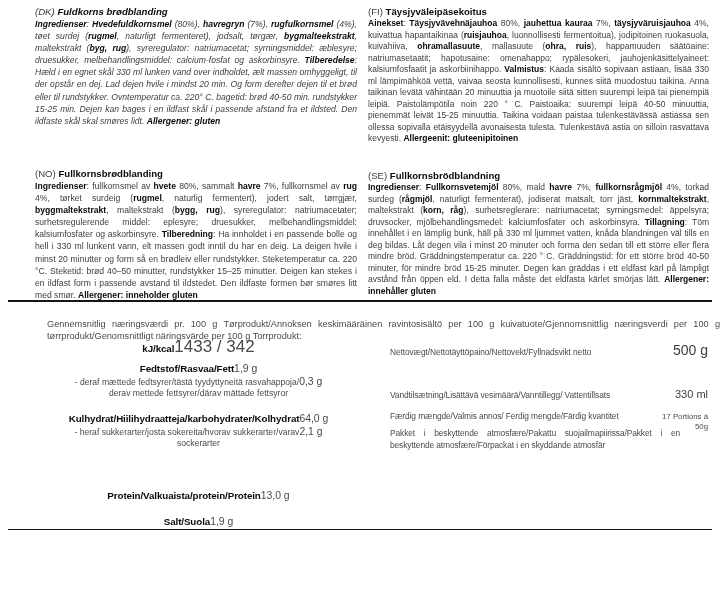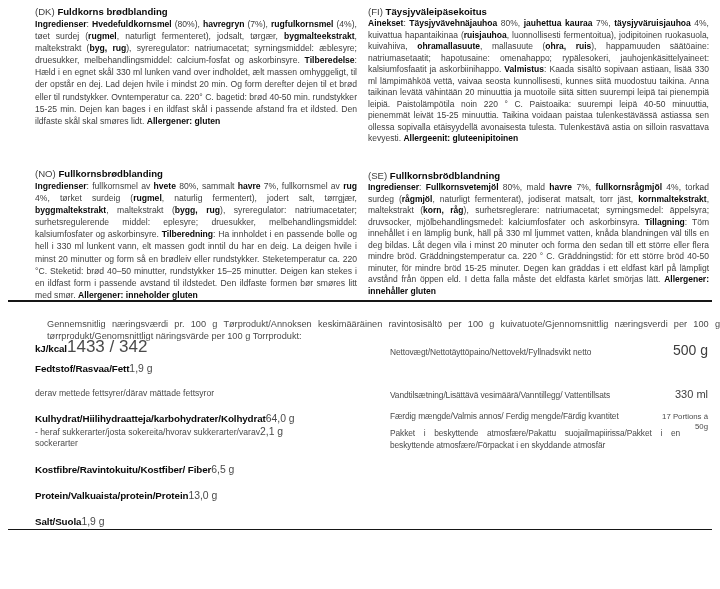--- a/index.html
+++ b/index.html
@@ -5,33 +5,33 @@
   html,body{margin:0;padding:0;background:#ffffff;}
   .sheet{
     position:relative;width:720px;height:589px;background:#ffffff;
     font-family:"Liberation Sans", sans-serif;color:#3d3d3d;overflow:hidden;
   }
   b{color:#0a0a0a;font-weight:bold;}
   .tblock{position:absolute;text-align:justify;}
   .tblock .title{font-size:9.6px;line-height:12px;color:#3d3d3d;}
   .tblock p{margin:0;font-size:8.6px;line-height:12.1px;}
   .tblock.rcol p{font-size:8.5px;line-height:11.5px;}
-  #b-dk{left:35px;top:6px;width:322px;}
+  #b-dk{left:35px;top:6px;width:322px;font-style:italic;}
   #b-no{left:35px;top:168px;width:322px;}
   #b-fi{left:368px;top:6px;width:341px;}
   #b-se{left:368px;top:170px;width:341px;}
   .rule{position:absolute;left:8px;width:704px;background:#161616;}
   #rule-top{top:300px;height:2.4px;}
   #rule-bottom{top:529px;height:1.4px;}
   .nheader{
     position:absolute;left:35px;top:307px;width:673px;margin:12px;
     font-size:9.2px;line-height:11.8px;color:#4a4a4a;text-align:justify;
   }
   .lrow,.srow{position:absolute;left:35px;width:327px;display:flex;
-    justify-content:flex-start;align-items:baseline;}
+    justify-content:center;align-items:baseline;}
   .lrow .lab{font-weight:bold;color:#0a0a0a;font-size:9.8px;letter-spacing:-0.1px;}
   .lrow .val{color:#4a4a4a;font-size:10.4px;white-space:nowrap;}
   .lrow .val.vlg{font-size:17px;}
   .srow{color:#4a4a4a;font-size:8.6px;}
   .srow .val{font-size:10.4px;}
   .rrow{position:absolute;left:390px;width:318px;display:flex;
     justify-content:space-between;align-items:baseline;color:#4a4a4a;margin-top:8px;}
   .rrow .lab{font-size:8.4px;letter-spacing:-0.1px;}
   .rrow .val{white-space:nowrap;color:#3d3d3d;}
   #r-net .val{font-size:14px;}
@@ -70,40 +70,40 @@
 
   <div class="lrow" style="top:337px">
     <span class="lab">kJ/kcal</span>
     <span class="val vlg">1433 / 342</span>
   </div>
 
   <div class="lrow" style="top:363px">
     <span class="lab">Fedtstof/Rasvaa/Fett</span>
     <span class="val">1,9 g</span>
   </div>
+  <div class="srow" style="top:376px">
+    <span>- deraf mættede fedtsyrer/tästä tyydyttyneitä rasvahappoja/</span>
+    <span class="val">0,3 g</span>
+  </div>
   <div class="srow" style="top:388px">
     <span>derav mettede fettsyrer/därav mättade fettsyror</span>
   </div>
 
   <div class="lrow" style="top:413px">
     <span class="lab">Kulhydrat/Hiilihydraatteja/karbohydrater/Kolhydrat</span>
     <span class="val">64,0 g</span>
   </div>
   <div class="srow" style="top:426px">
     <span>- heraf sukkerarter/josta sokereita/hvorav sukkerarter/varav</span>
     <span class="val">2,1 g</span>
   </div>
   <div class="srow" style="top:438px">
     <span>sockerarter</span>
   </div>
 
-  <div class="lrow" style="top:464px">
-    <span class="lab">Kostfibre/Ravintokuitu/Kostfiber/ Fiber</span>
-    <span class="val">6,5 g</span>
-  </div>
 
   <div class="lrow" style="top:490px">
     <span class="lab">Protein/Valkuaista/protein/Protein</span>
     <span class="val">13,0 g</span>
   </div>
 
   <div class="lrow" style="top:516px">
     <span class="lab">Salt/Suola</span>
     <span class="val">1,9 g</span>
   </div>

